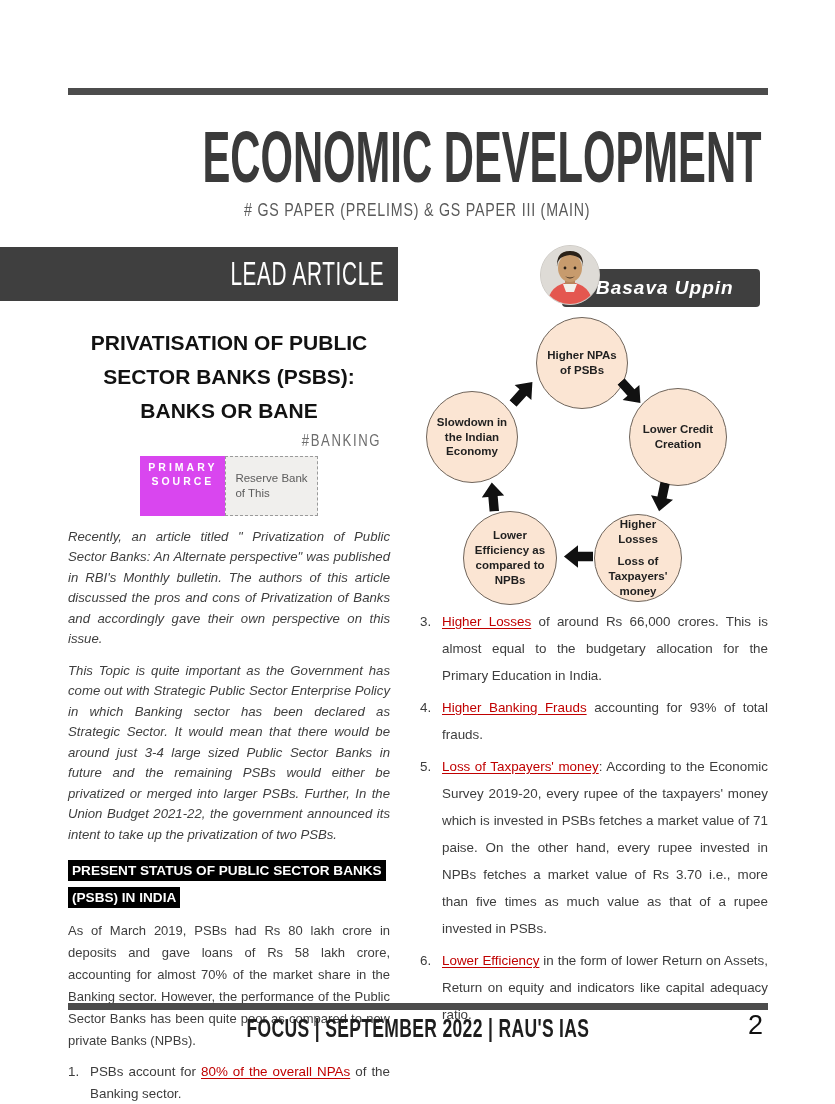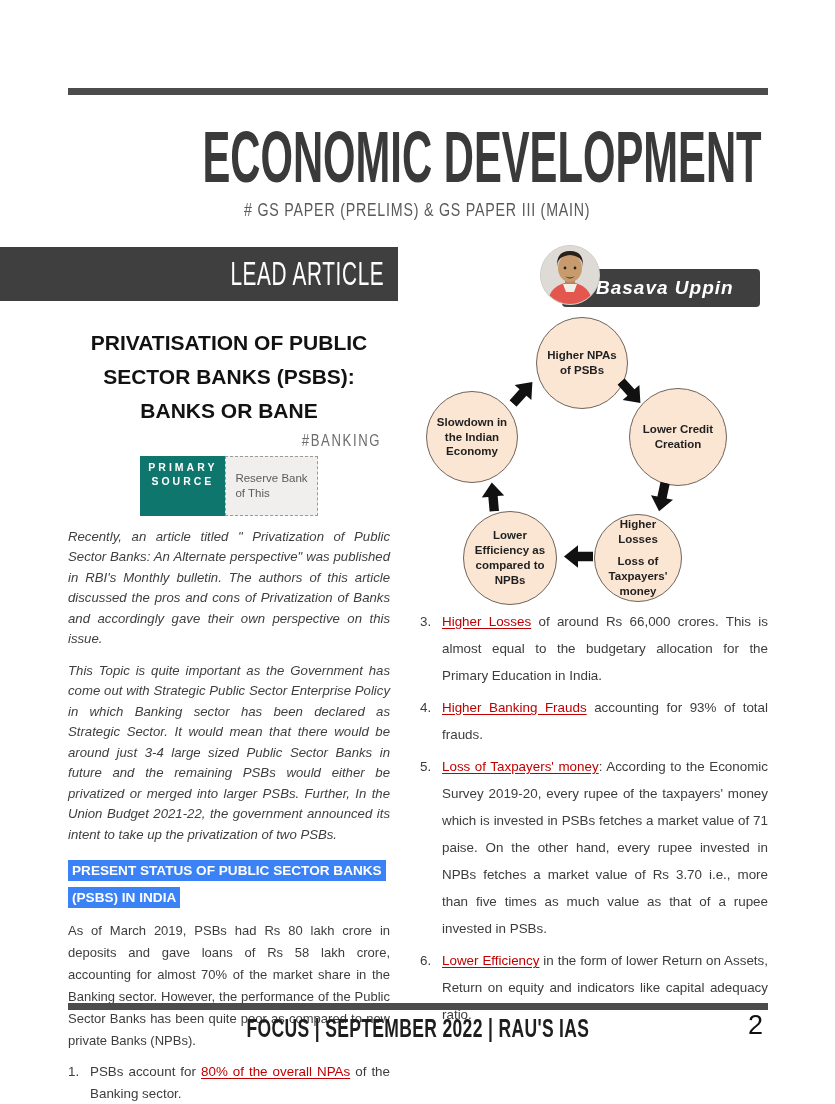--- a/index.html
+++ b/index.html
@@ -43,33 +43,33 @@
   .col-left { width:322px; }
   .col-gap { width:30px; }
   .col-right { width:348px; }
 
   .article-title { margin-top:14px; text-align:center; color:#121212; font-weight:700; font-size:21px; line-height:34px; }
   .hashtag { text-align:right; margin-top:4px; }
   .hashtag .cond { font-size:16px; color:#6d6d6d; transform:scaleX(0.82); letter-spacing:2px; }
 
   .source-row { margin-top:6px; display:flex; justify-content:center; align-items:stretch; }
   .ps-badge {
-    background:#0f766e; color:#fff; font-weight:700; font-size:10.5px; letter-spacing:3px;
+    background:#d946ef; color:#fff; font-weight:700; font-size:10.5px; letter-spacing:3px;
     padding:4px 8px; text-align:center; line-height:1.35;
   }
   .ps-source {
     background:#f0efed; border:1.5px dashed #9a9a9a; color:#5c5c5c; font-size:11.5px;
     padding:14px 9px; line-height:1.3; display:flex; flex-direction:column; justify-content:center;
   }
 
   .intro p { font-style:italic; text-align:justify; font-size:13.2px; line-height:20.5px; color:#3f3f3f; margin-top:11px; }
 
   .section-heading { margin-top:12px; line-height:26px; }
   .section-heading span {
-    background:#3b82f6; color:#ffffff; font-weight:700; font-size:13.6px;
+    background:#000000; color:#ffffff; font-weight:700; font-size:13.6px;
     padding:3px 4px; -webkit-box-decoration-break:clone; box-decoration-break:clone;
   }
   .status-para { margin-top:9px; text-align:justify; font-size:13px; line-height:22px; }
 
   .point { display:flex; margin-top:9px; }
   .pnum { flex:0 0 22px; font-size:13.4px; }
   .ptext { flex:1; text-align:justify; font-size:13.4px; }
   .col-left .point { line-height:22px; }
   .col-right .point { line-height:27px; margin-top:0; margin-bottom:5px; }
   .rlink { color:#c00000; text-decoration:underline; text-underline-offset:2px; cursor:pointer; }

